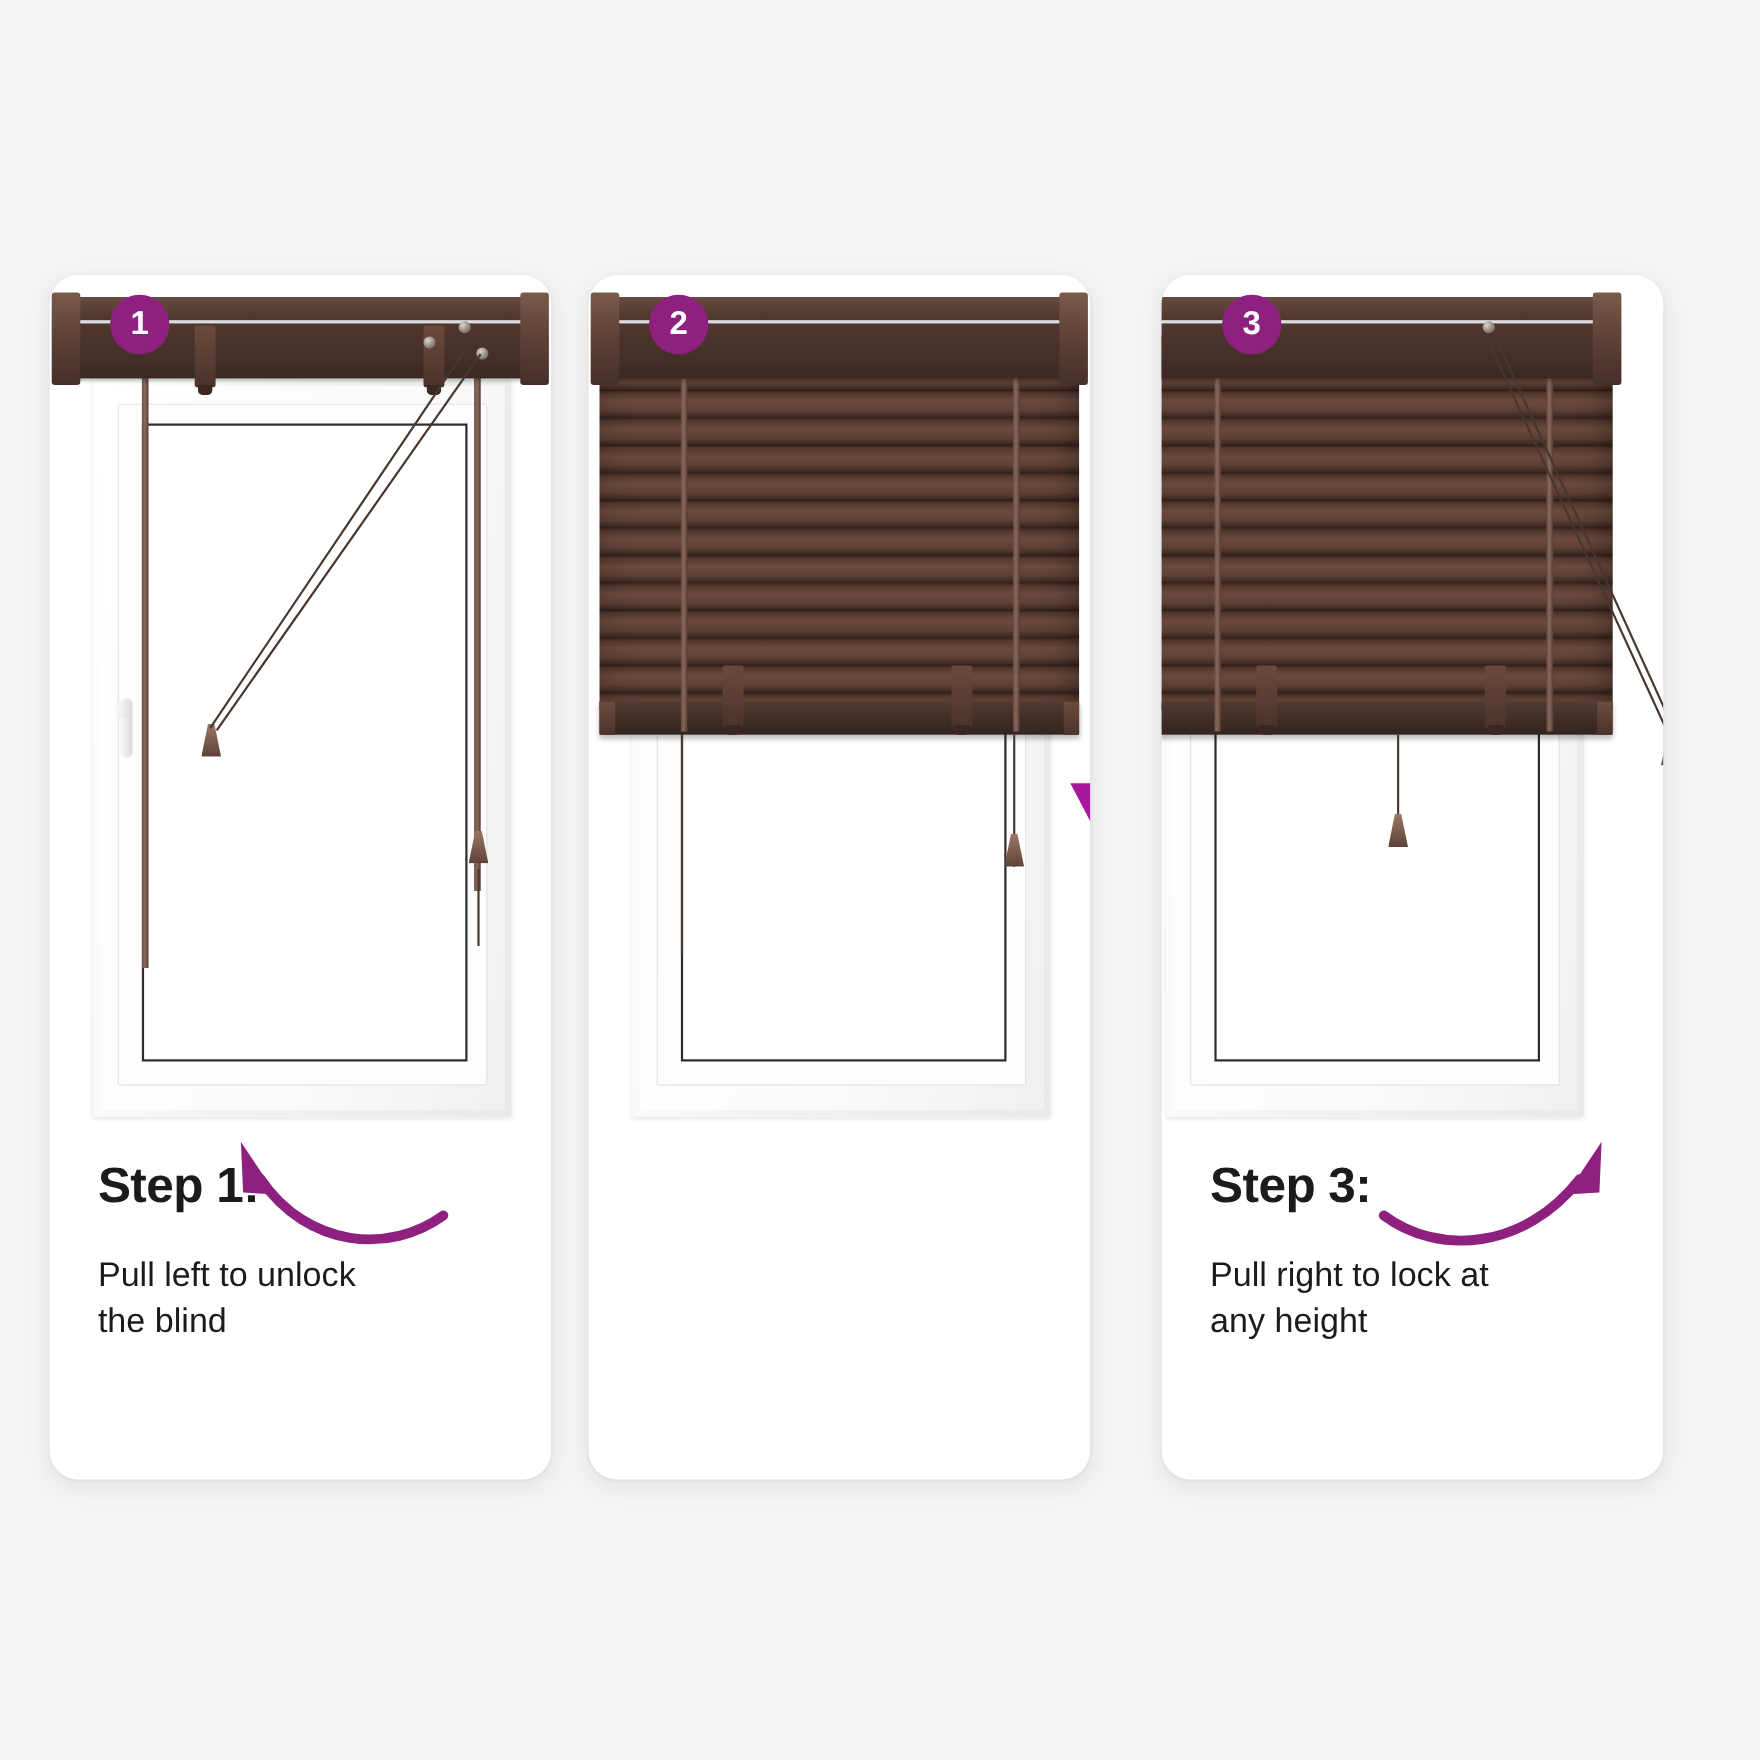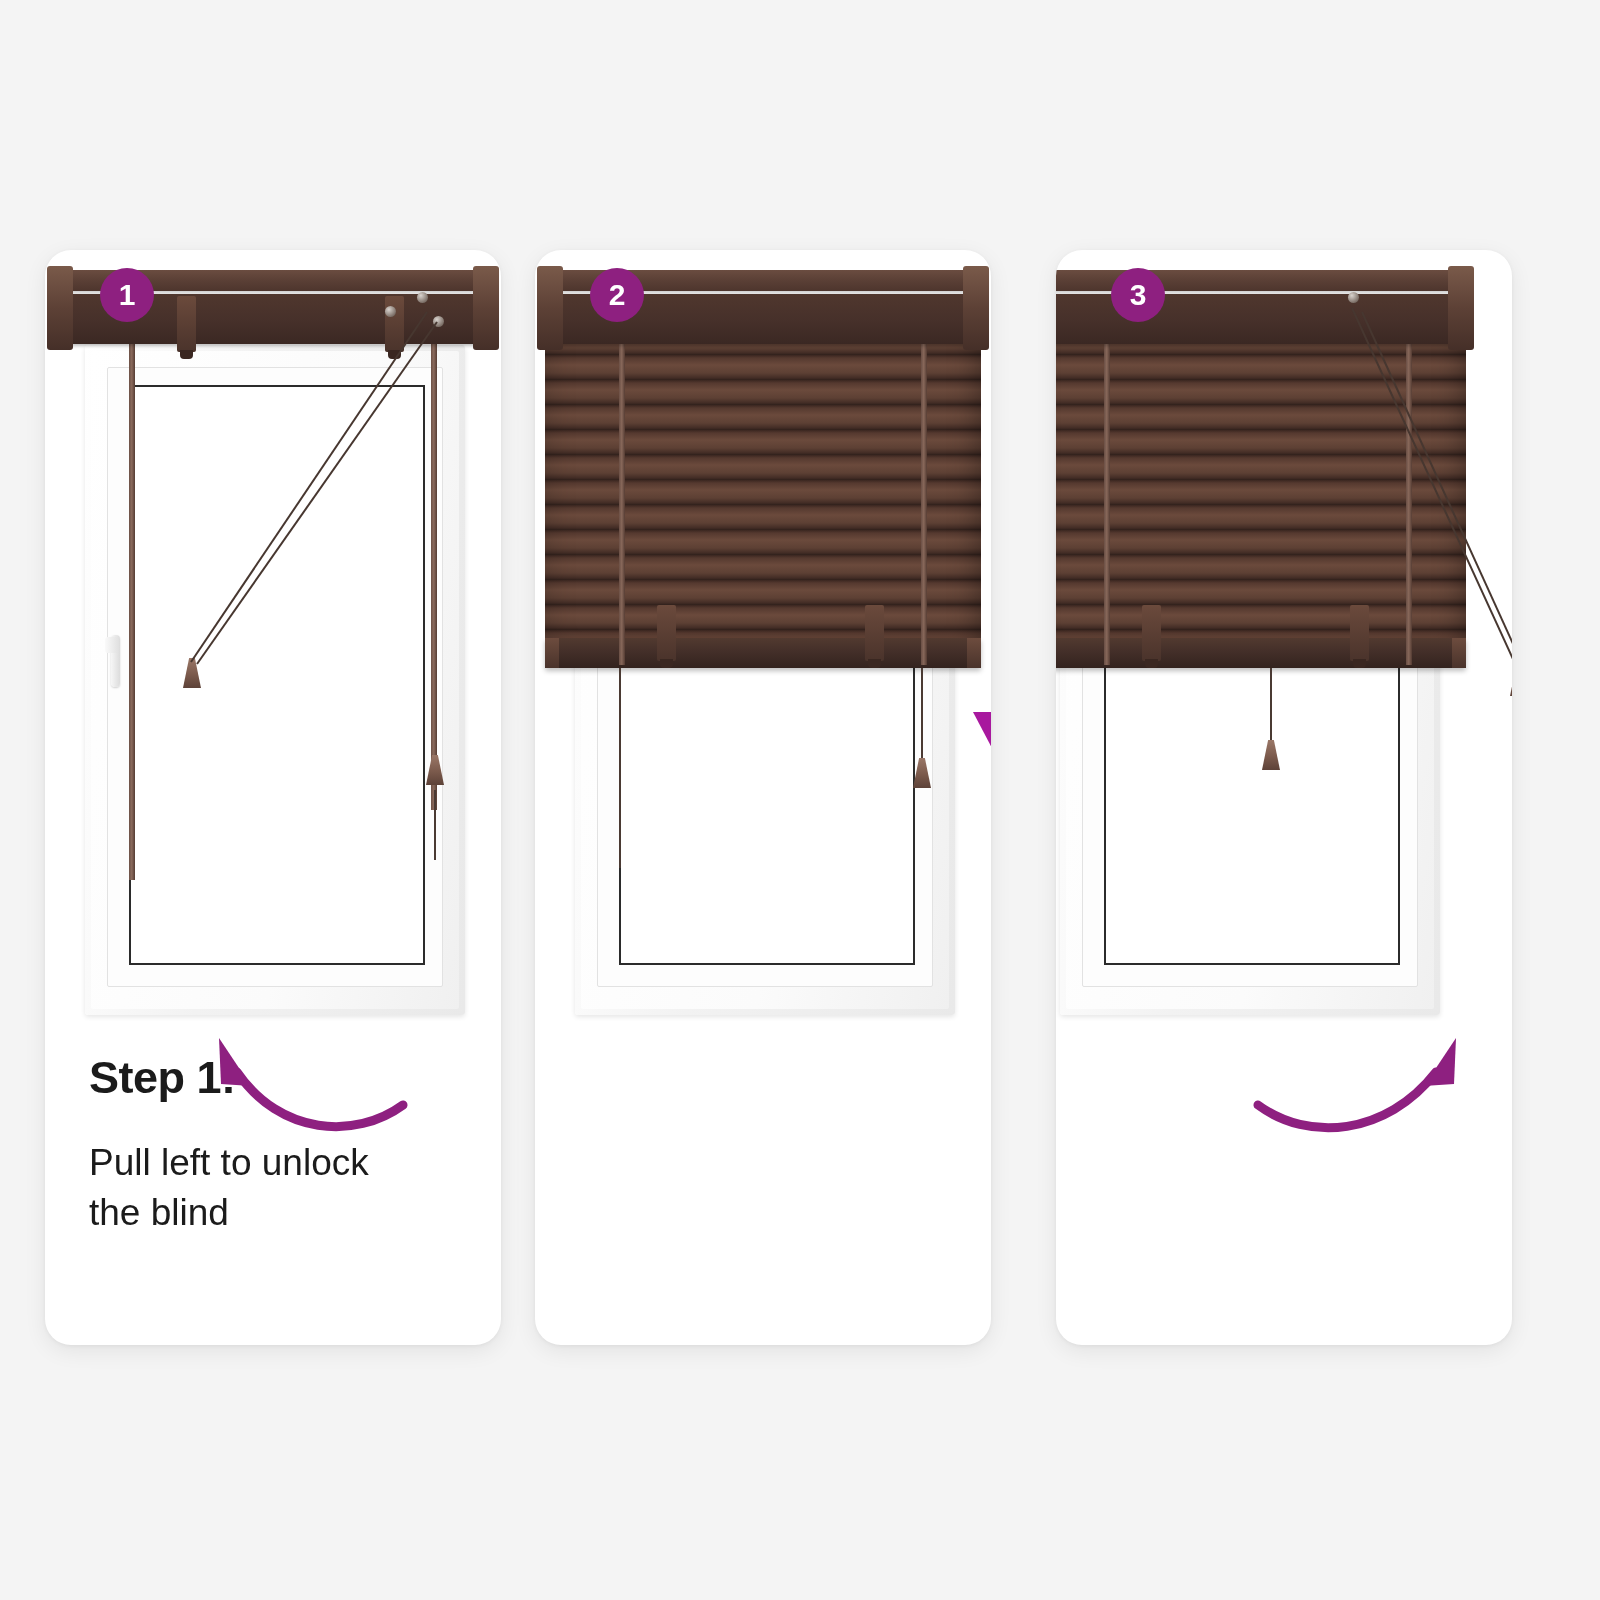--- a/index.html
+++ b/index.html
@@ -69,21 +69,21 @@
   }
   .step-title {
     font-size: 45px;
     font-weight: bold;
     color: #1b1b1b;
     letter-spacing: -0.5px;
     margin: 0 0 38px 0;
     line-height: 1;
   }
   .step-body {
-    font-size: 37px;
+    font-size: 31px;
     color: #1b1b1b;
     line-height: 1.35;
     margin: 0;
     white-space: pre-line;
   }
 
   
   .window {
     position: absolute;
   }
@@ -398,15 +398,20 @@
 
       <div class="cord" style="left:214px; top:418px; height:100px;"></div>
       <div class="tassel" style="left:206px; top:490px;"></div>
 
       <svg class="arrow-svg" style="left:180px; top:760px; width:260px; height:130px;" viewBox="0 0 260 130">
         <path d="M 22 95 C 72 132, 150 126, 200 62" stroke="#8e2080" stroke-width="9" fill="none" stroke-linecap="round"></path>
         <path d="M 220 28 L 188 76 L 218 74 Z" fill="#8e2080"></path>
       </svg>
     </div>
 
+    <div class="captions">
+      <div class="step-title">Step 3:</div>
+      <div class="step-body">Pull right to lock at
+any height</div>
+    </div>
   </div>
 
 </div>
 
 </body></html>

